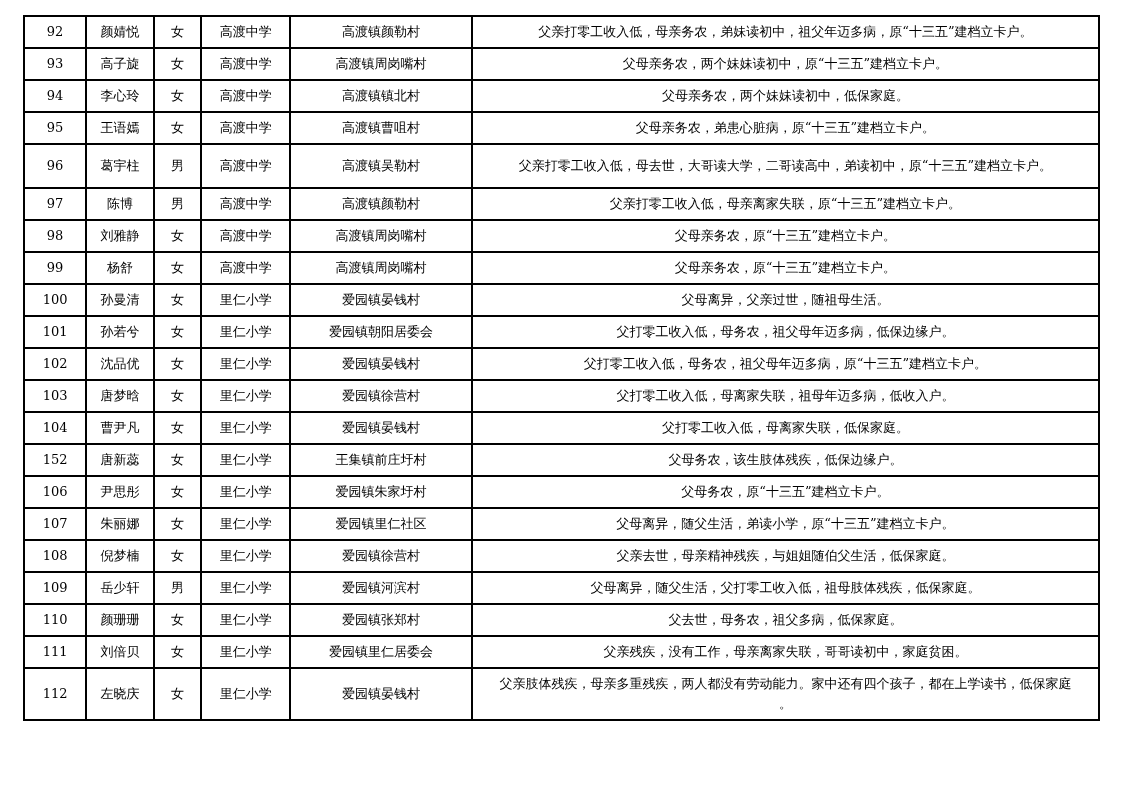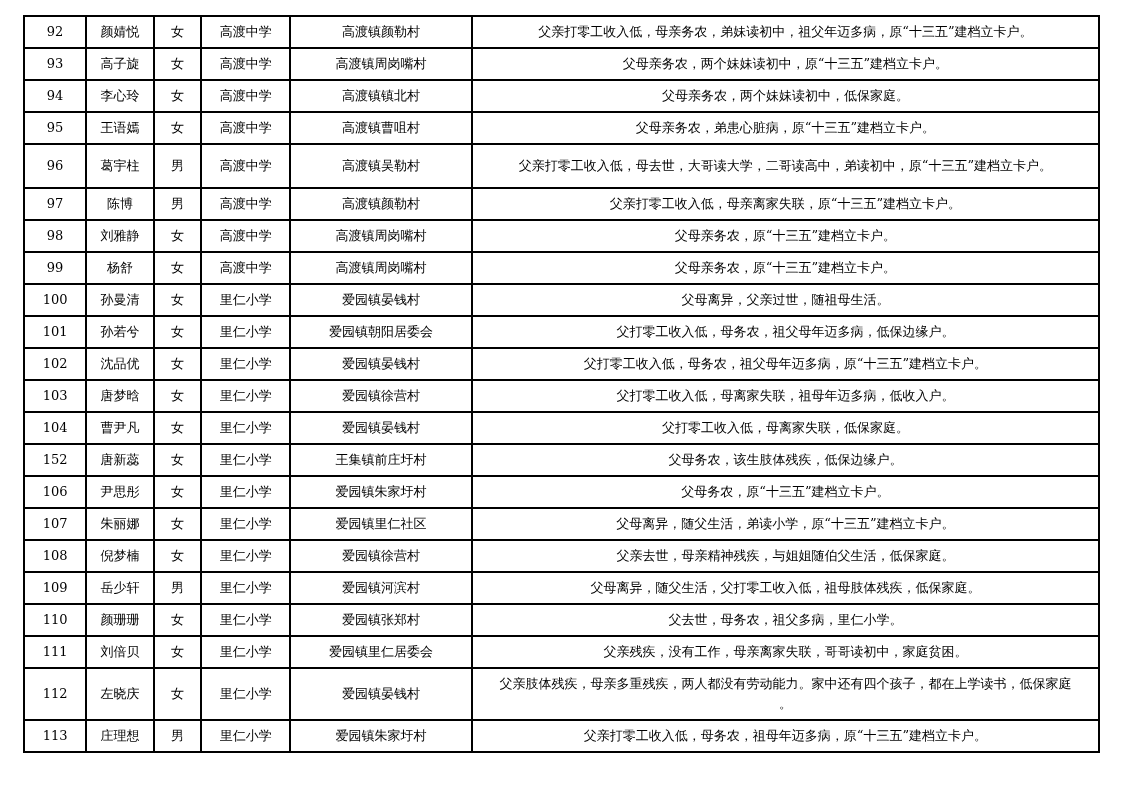--- a/index.html
+++ b/index.html
@@ -202,42 +202,34 @@
           <td class="col-school">里仁小学</td>
           <td class="col-village">爱园镇河滨村</td>
           <td class="col-desc">父母离异，随父生活，父打零工收入低，祖母肢体残疾，低保家庭。</td>
         </tr>
         <tr>
           <td class="col-no">110</td>
           <td class="col-name">颜珊珊</td>
           <td class="col-gender">女</td>
           <td class="col-school">里仁小学</td>
           <td class="col-village">爱园镇张郑村</td>
-          <td class="col-desc">父去世，母务农，祖父多病，里仁小学。</td>
+          <td class="col-desc">父去世，母务农，祖父多病，低保家庭。</td>
         </tr>
         <tr>
           <td class="col-no">111</td>
           <td class="col-name">刘倍贝</td>
           <td class="col-gender">女</td>
           <td class="col-school">里仁小学</td>
           <td class="col-village">爱园镇里仁居委会</td>
           <td class="col-desc">父亲残疾，没有工作，母亲离家失联，哥哥读初中，家庭贫困。</td>
         </tr>
         <tr>
           <td class="col-no">112</td>
           <td class="col-name">左晓庆</td>
           <td class="col-gender">女</td>
           <td class="col-school">里仁小学</td>
           <td class="col-village">爱园镇晏钱村</td>
           <td class="col-desc">父亲肢体残疾，母亲多重残疾，两人都没有劳动能力。家中还有四个孩子，都在上学读书，低保家庭
 。</td>
-        </tr>
-        <tr>
-          <td class="col-no">113</td>
-          <td class="col-name">庄理想</td>
-          <td class="col-gender">男</td>
-          <td class="col-school">里仁小学</td>
-          <td class="col-village">爱园镇朱家圩村</td>
-          <td class="col-desc">父亲打零工收入低，母务农，祖母年迈多病，原“十三五”建档立卡户。</td>
         </tr>
       </tbody>
   </table>
 </div>
 
 </body></html>

